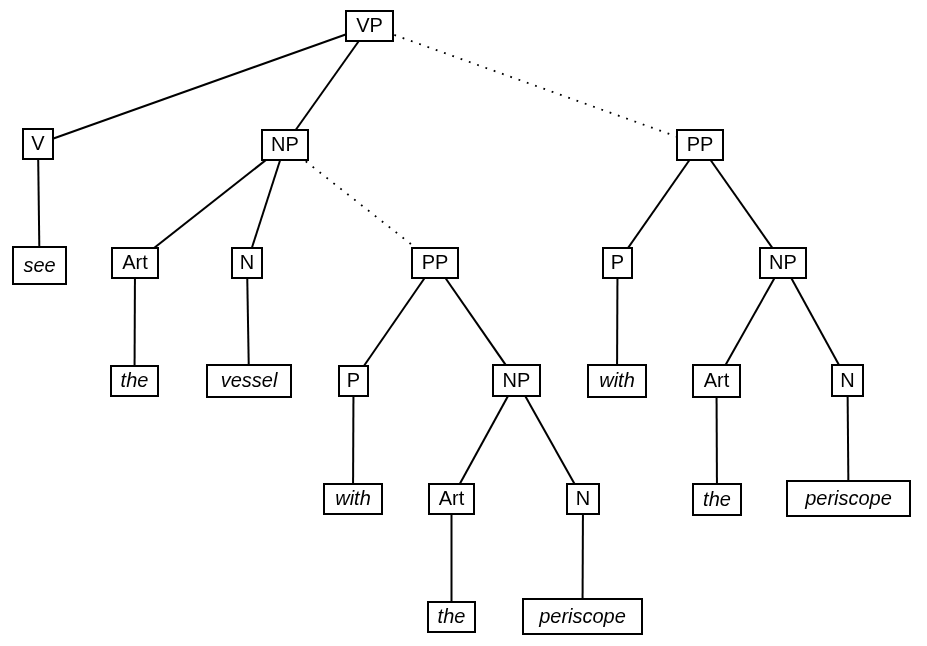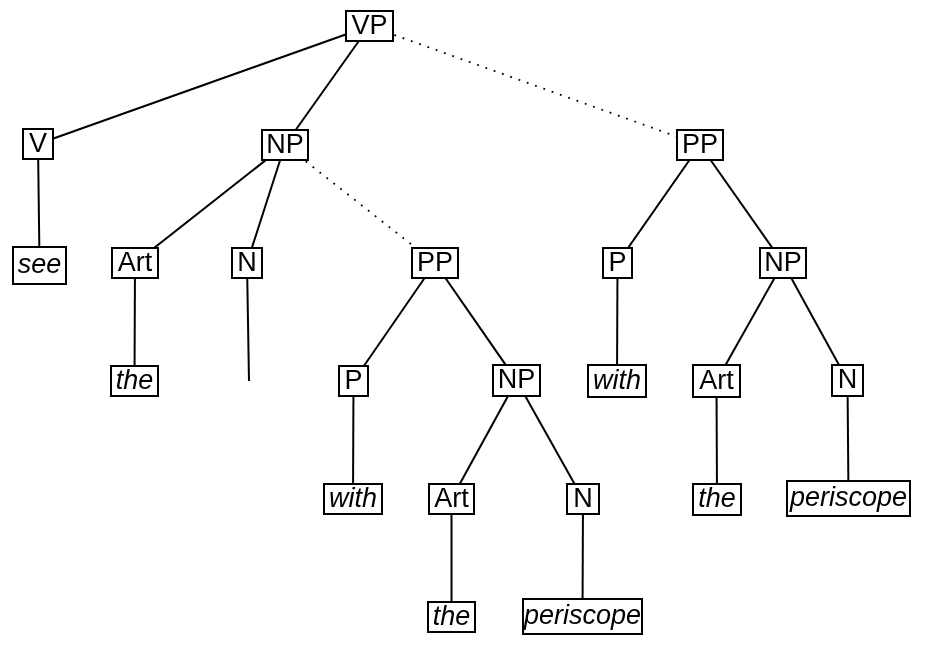--- a/index.html
+++ b/index.html
@@ -24,21 +24,21 @@
   }
   .node {
     position: absolute;
     box-sizing: border-box;
     border: 2px solid #000000;
     background: #ffffff;
     color: #000000;
     display: flex;
     align-items: center;
     justify-content: center;
-    font-size: 27px;
+    font-size: 20px;
     line-height: 1;
     white-space: nowrap;
     padding-bottom: 2px;
   }
   .node.leaf {
     font-style: italic;
   }
 </style>
 </head>
 <body>
@@ -74,20 +74,21 @@
     <div class="node" style="left: 22px; top: 128px; width: 32px; height: 32px;">V</div>
     <div class="node" style="left: 261px; top: 129px; width: 48px; height: 32px;">NP</div>
     <div class="node" style="left: 676px; top: 129px; width: 48px; height: 32px;">PP</div>
     <div class="node leaf" style="left: 12px; top: 246px; width: 55px; height: 39px;">see</div>
     <div class="node" style="left: 111px; top: 247px; width: 48px; height: 32px;">Art</div>
     <div class="node" style="left: 231px; top: 247px; width: 32px; height: 32px;">N</div>
     <div class="node" style="left: 411px; top: 247px; width: 48px; height: 32px;">PP</div>
     <div class="node" style="left: 602px; top: 247px; width: 31px; height: 32px;">P</div>
     <div class="node" style="left: 759px; top: 247px; width: 48px; height: 32px;">NP</div>
     <div class="node leaf" style="left: 110px; top: 365px; width: 49px; height: 32px;">the</div>
+    <div class="node leaf" style="left: 206px; top: 364px; width: 86px; height: 34px;">vessel</div>
     <div class="node" style="left: 338px; top: 365px; width: 31px; height: 32px;">P</div>
     <div class="node" style="left: 492px; top: 364px; width: 49px; height: 33px;">NP</div>
     <div class="node leaf" style="left: 587px; top: 364px; width: 60px; height: 34px;">with</div>
     <div class="node" style="left: 692px; top: 364px; width: 49px; height: 34px;">Art</div>
     <div class="node" style="left: 831px; top: 364px; width: 33px; height: 33px;">N</div>
     <div class="node leaf" style="left: 323px; top: 483px; width: 60px; height: 32px;">with</div>
     <div class="node" style="left: 428px; top: 483px; width: 47px; height: 32px;">Art</div>
     <div class="node" style="left: 566px; top: 483px; width: 34px; height: 32px;">N</div>
     <div class="node leaf" style="left: 692px; top: 483px; width: 50px; height: 33px;">the</div>
     <div class="node leaf" style="left: 786px; top: 480px; width: 125px; height: 37px;">periscope</div>

